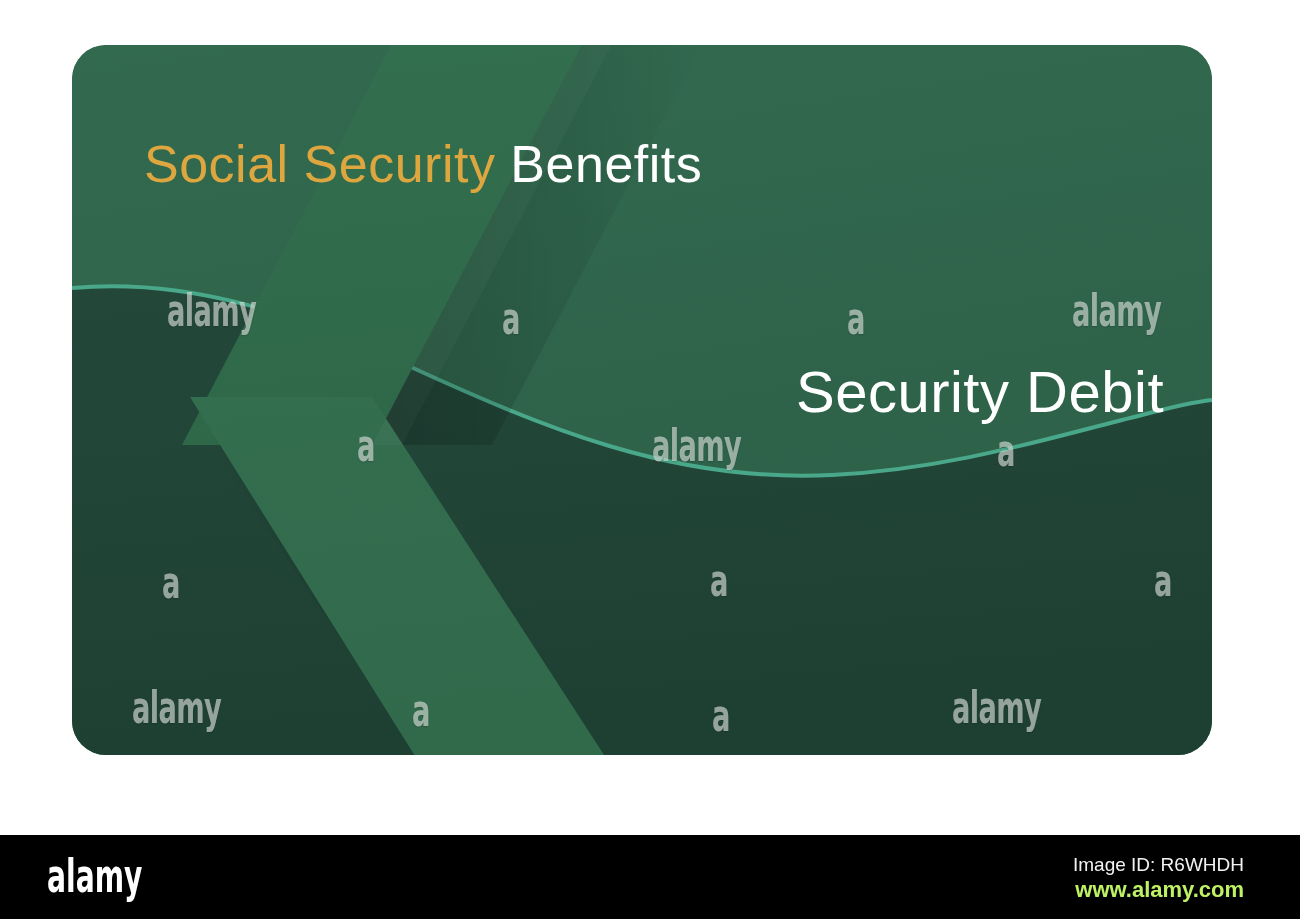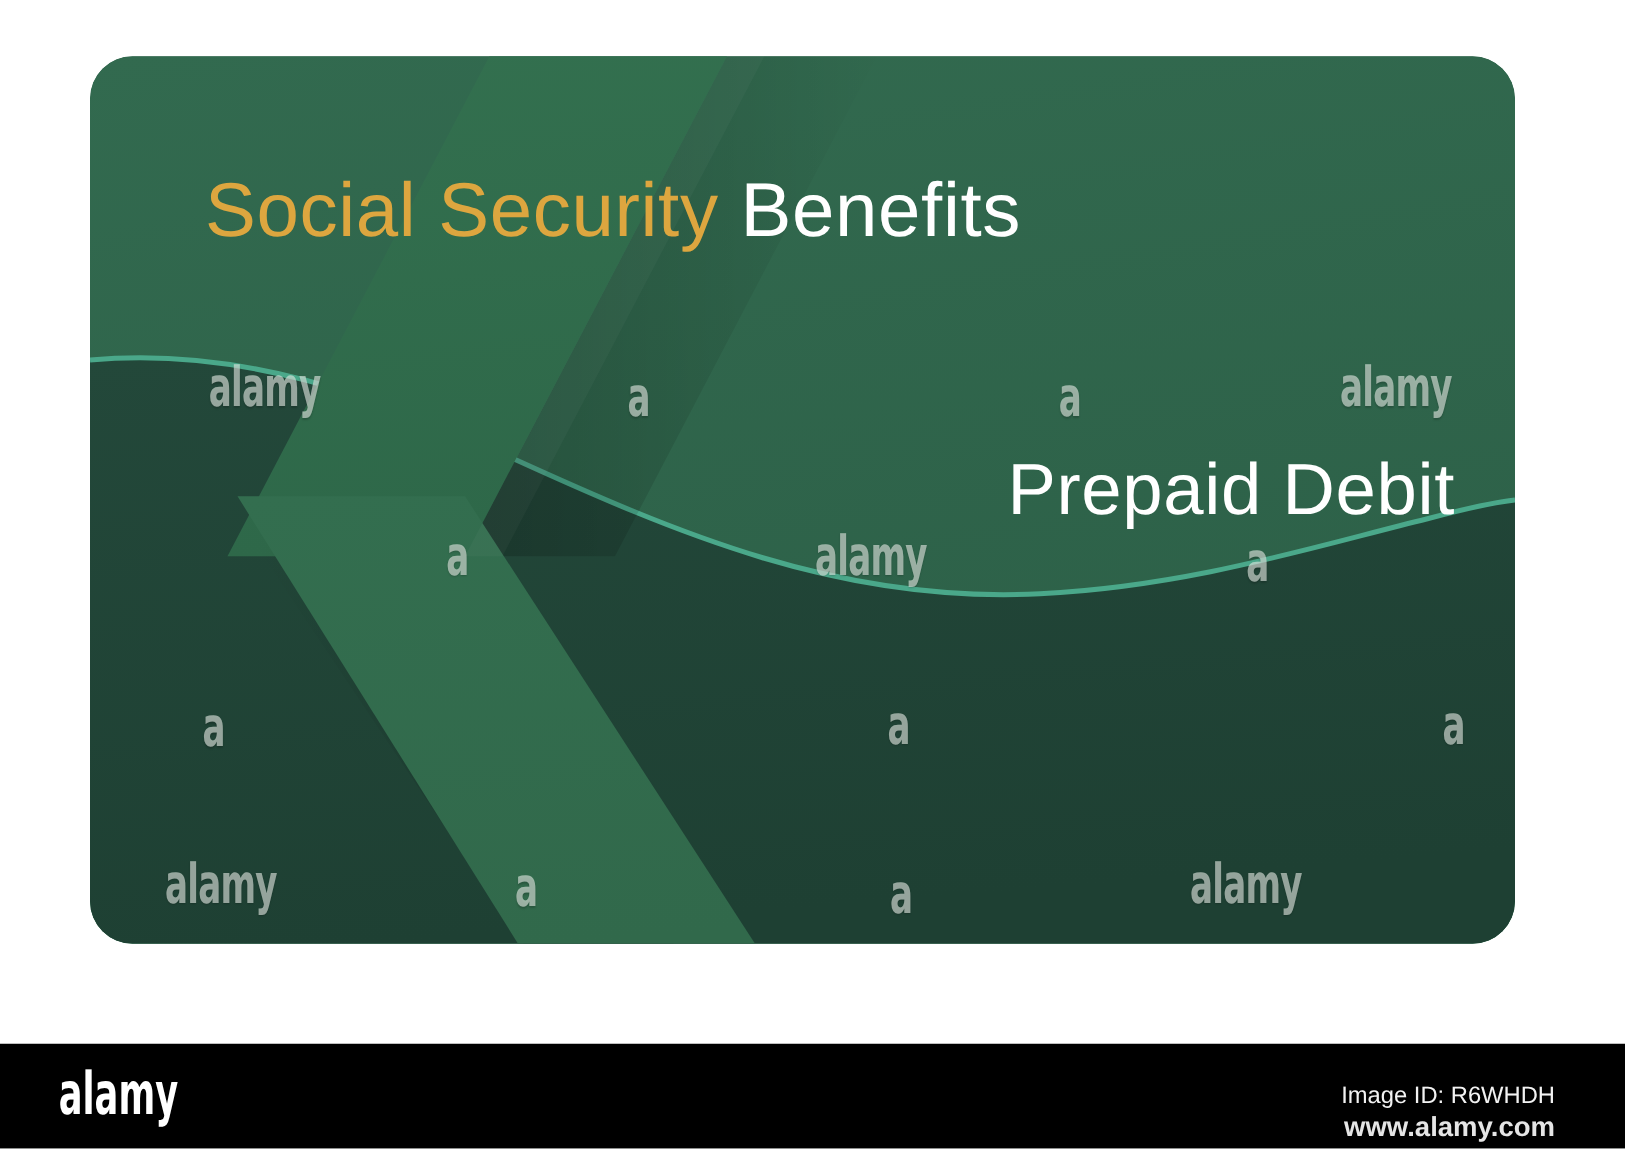--- a/index.html
+++ b/index.html
@@ -35,25 +35,24 @@
 
   
   .card-text {
     position: absolute;
     white-space: nowrap;
     pointer-events: none;
   }
   #title-line {
     left: 72px;
     top: 93px;
-    font-size: 61px;
+    font-size: 52px;
     line-height: 1;
     font-weight: 400;
     letter-spacing: 0.5px;
-    margin-left: 20px;
   }
   #title-line .gold { color: #dda63f; }
   #title-line .white { color: #ffffff; }
 
   #subtitle {
     right: 48px;
     top: 318px;
     font-size: 58px;
     line-height: 1;
     color: #ffffff;
@@ -113,33 +112,32 @@
     transform: scaleX(0.60);
     transform-origin: left top;
     letter-spacing: 0px;
   }
   #footer-right {
     position: absolute;
     right: 56px;
     top: 18px;
     text-align: right;
     color: #ffffff;
-    margin-top: 12px;
   }
   #image-id {
     font-size: 19px;
     line-height: 24px;
     font-weight: 400;
     color: #f2f2f2;
   }
   #alamy-url {
     font-size: 22px;
     line-height: 26px;
     font-weight: 700;
-    color: #e5e5e5;
+    color: #bef264;
   }
 </style>
 </head>
 <body>
 
 <div id="stage">
 
   <div id="card-wrap">
     <div id="card">
 
@@ -218,21 +216,21 @@
           <div class="wm full" style="left: 60px; top: 637px;">alamy</div>
           <div class="wm single" style="left: 340px; top: 640px;">a</div>
           <div class="wm single" style="left: 640px; top: 645px;">a</div>
           <div class="wm full" style="left: 880px; top: 637px;">alamy</div>
         </div>
 
       <div class="card-text" id="title-line">
         <span class="gold">Social Security</span><span class="white"> Benefits</span>
       </div>
 
-      <div class="card-text" id="subtitle">Prepaid Debit</div>
+      <div class="card-text" id="subtitle">Security Debit</div>
 
 
     </div>
   </div>
 
   <div id="footer">
     <div id="alamy-logo">alamy</div>
     <div id="footer-right">
       <div id="image-id">Image ID: R6WHDH</div>
       <div id="alamy-url">www.alamy.com</div>

